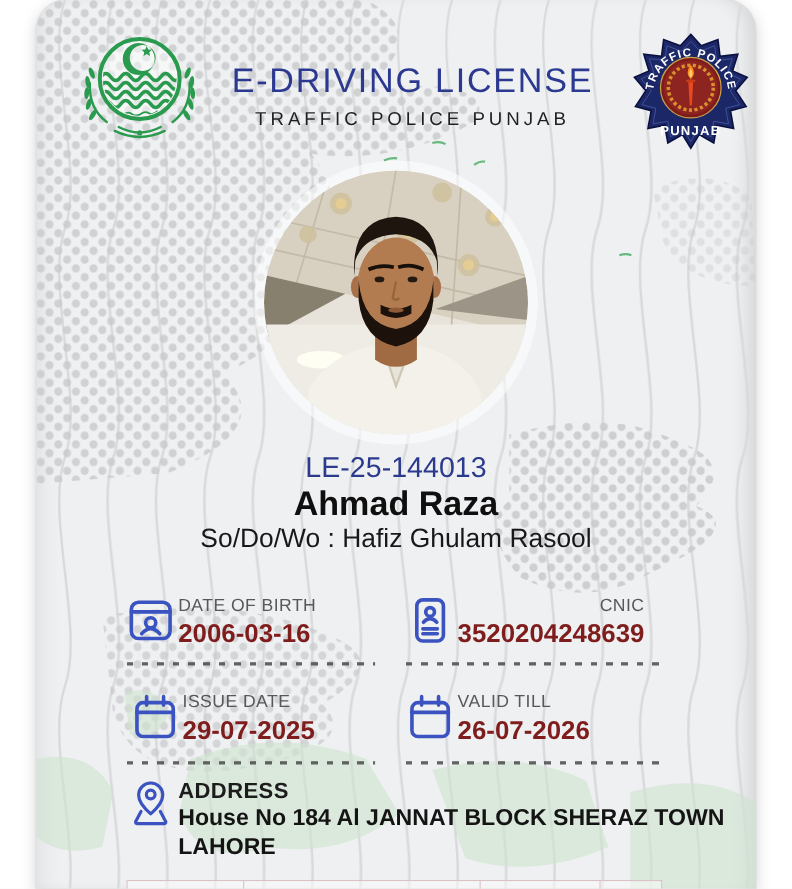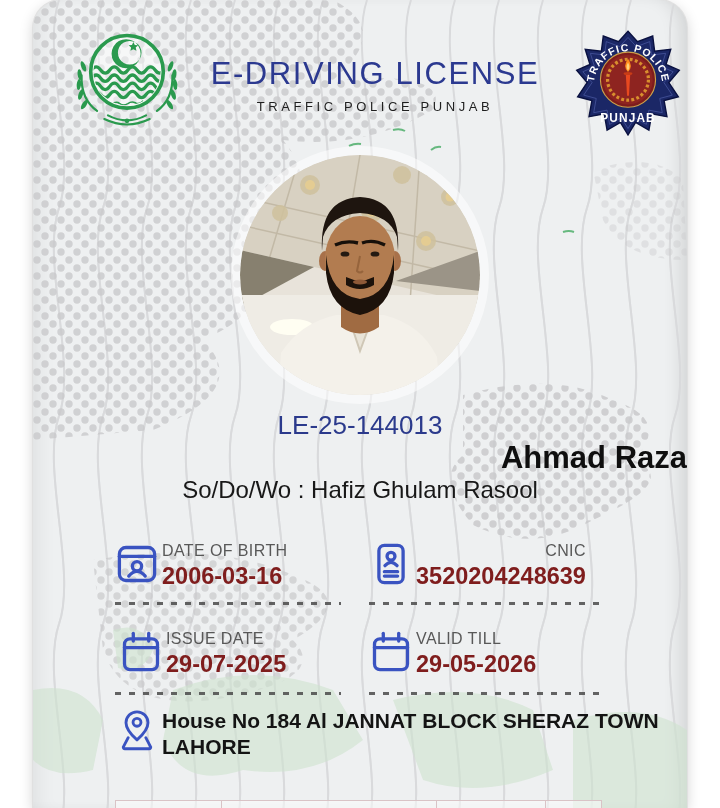--- a/index.html
+++ b/index.html
@@ -19,34 +19,34 @@
 
   
   .emblem{left:35px;top:24px;width:118px;height:112px;}
   .badge{left:538px;top:28px;width:114px;height:110px;}
   .title-wrap{left:120px;right:90px;top:56px;text-align:center;}
   .title{
     font-size:31px;font-weight:normal;color:#2b3990;letter-spacing:1.6px;
     white-space:nowrap;
   }
   .subtitle{
-    margin-top:7px;font-size:13px;font-weight:normal;color:#1f1f1f;
+    margin-top:7px;font-size:17px;font-weight:normal;color:#1f1f1f;
     letter-spacing:3.6px;white-space:nowrap;
   }
 
   
   .photo-ring{
     left:207px;top:155px;width:240px;height:240px;border-radius:50%;
     box-shadow:0 0 0 9px rgba(255,255,255,.55);
   }
   .photo-ring svg{width:240px;height:240px;border-radius:50%;display:block;}
 
   
   .lic-no{left:0;right:0;top:410px;text-align:center;font-size:26px;font-weight:normal;color:#2b3a8c;}
-  .name{left:0;right:0;top:440px;text-align:right;font-size:31px;font-weight:bold;color:#0f0f0f;}
+  .name{left:0;right:0;top:440px;text-align:center;font-size:31px;font-weight:bold;color:#0f0f0f;}
   .guardian{left:0;right:0;top:476px;text-align:center;font-size:24px;font-weight:normal;color:#181818;}
 
   
   .field{position:absolute;z-index:2;display:flex;align-items:flex-start;gap:3px;}
   .f-icon{flex:0 0 auto;width:44px;height:44px;}
   .f-icon svg{width:44px;height:44px;display:block;}
   .f-label{font-size:16px;color:#585858;letter-spacing:.4px;line-height:18px;}
   .f-value{font-size:23.5px;font-weight:bold;color:#7f1d1d;line-height:28px;margin-top:2px;white-space:nowrap;}
   .dash{
     position:absolute;z-index:2;height:3px;
@@ -286,35 +286,36 @@
     <span class="f-icon">
       <svg viewBox="0 0 40 40" fill="none" stroke="#3a53c1" stroke-width="3" stroke-linecap="round" stroke-linejoin="round">
         <rect x="5" y="8" width="30" height="28" rx="5"></rect>
         <line x1="13" y1="3" x2="13" y2="10"></line>
         <line x1="27" y1="3" x2="27" y2="10"></line>
         <line x1="5" y1="16" x2="35" y2="16"></line>
       </svg>
     </span>
     <span>
       <div class="f-label">VALID TILL</div>
-      <div class="f-value">29-05-2026</div>
+      <div class="f-value">26-07-2026</div>
     </span>
   </div>
   <div class="dash" style="left:82px;top:692px;width:226px;"></div>
   <div class="dash" style="left:336px;top:692px;width:232px;"></div>
 
   <div class="field" style="left:82px;top:708px;">
     <span class="f-icon">
       <svg viewBox="0 0 40 40" fill="none" stroke="#3a53c1" stroke-width="2.6" stroke-linecap="round" stroke-linejoin="round">
         <path d="M20,3.5 C14.4,3.5 10,8 10,13.4 C10,19 16,25.5 20,29 C24,25.5 30,19 30,13.4 C30,8 25.6,3.5 20,3.5 Z"></path>
         <circle cx="20" cy="13" r="3.6"></circle>
         <path d="M12,27 L7.5,35.5 Q7.5,37 9,37 L31,37 Q32.5,37 32.5,35.5 L28,27"></path>
       </svg>
     </span>
     <span>
+      <div class="addr-label">ADDRESS</div>
       <div class="addr-value">House No 184 Al JANNAT BLOCK SHERAZ TOWN LAHORE</div>
     </span>
   </div>
 
   <div class="tbl">
     <div class="cell" style="width:105px;"></div>
     <div class="cell" style="width:214px;"></div>
     <div class="cell" style="width:108px;"></div>
     <div class="cell" style="flex:1;"></div>
   </div>

